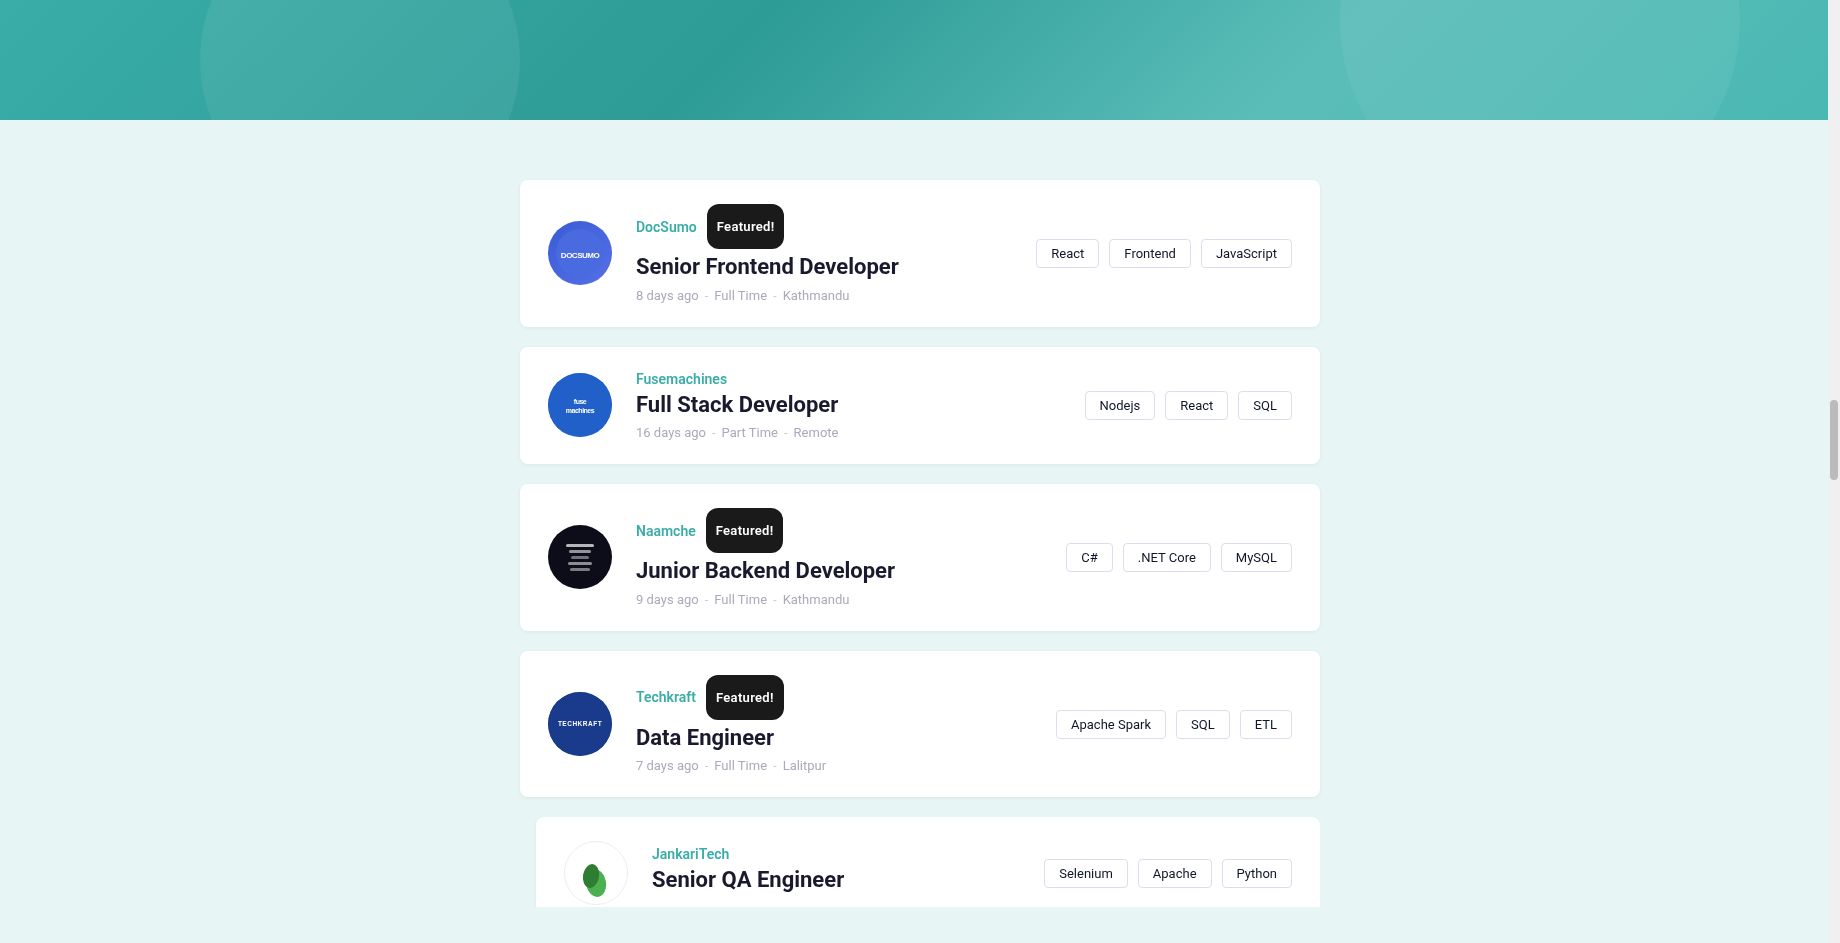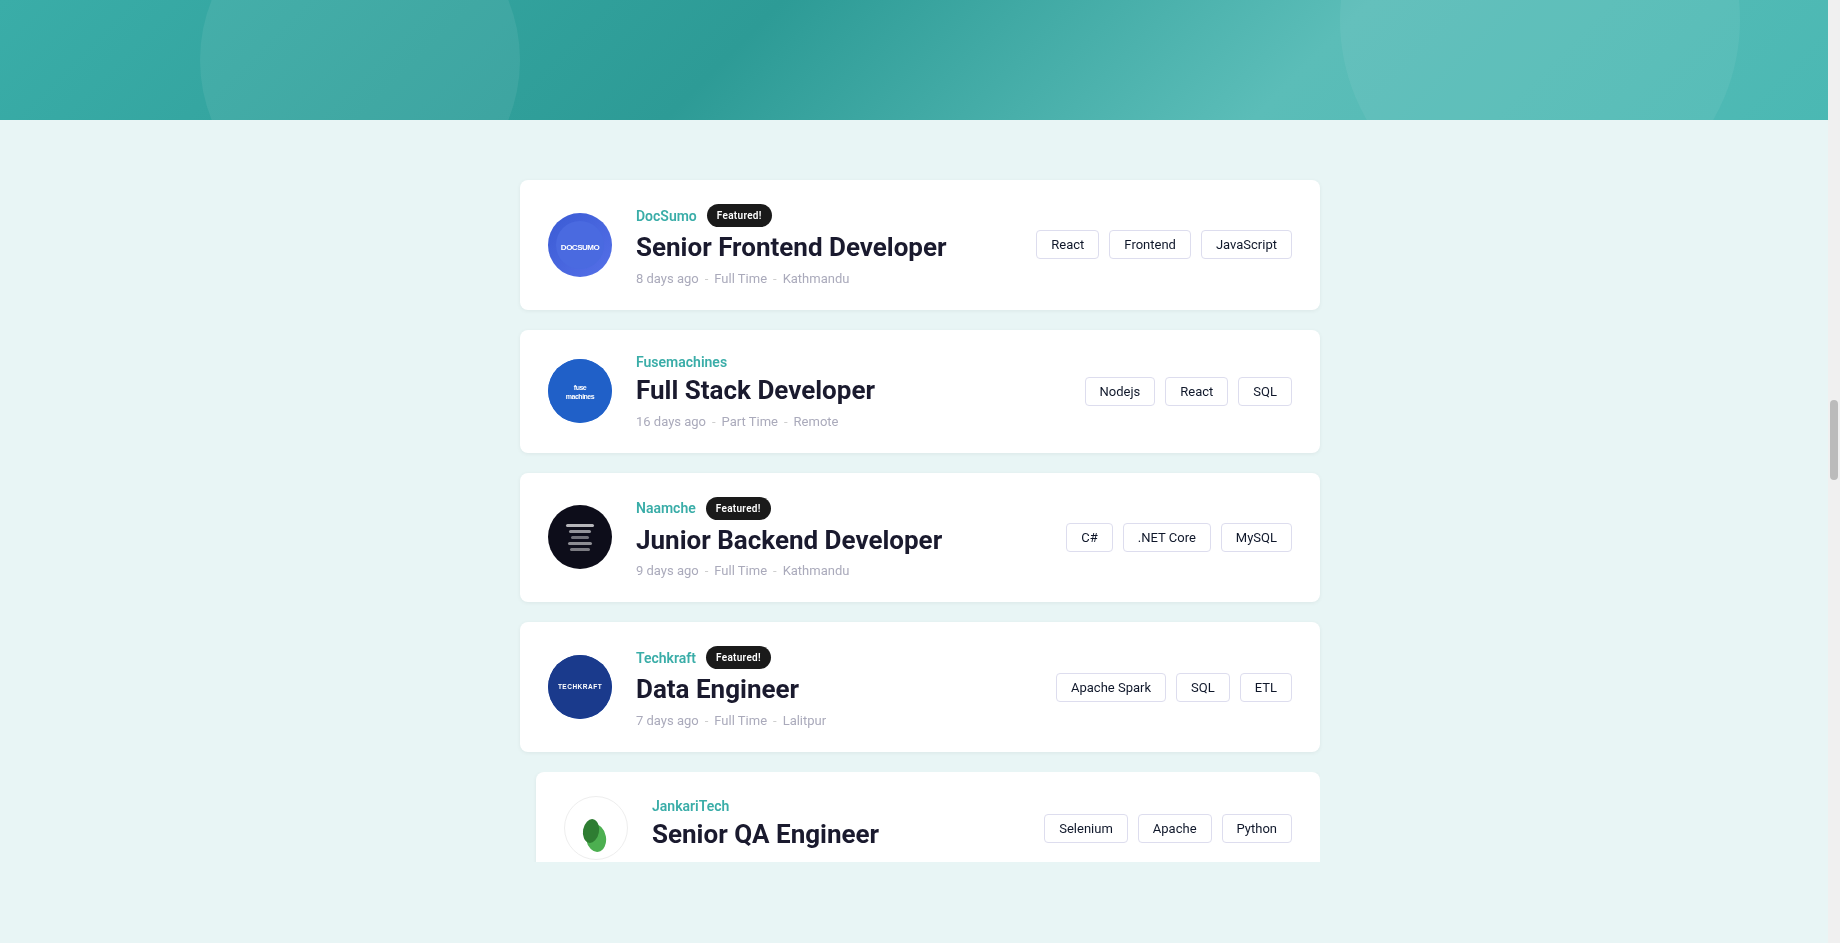--- a/index.html
+++ b/index.html
@@ -124,30 +124,30 @@
 
     .company-name {
       font-size: 14px;
       font-weight: 600;
       color: #3aada8;
     }
 
     .featured-badge {
       background: #1a1a1a;
       color: #fff;
-      font-size: 10px;
+      font-size: 13px;
       font-weight: 600;
-      padding: 6px 10px;
+      padding: 15px 10px;
       border-radius: 12px;
       letter-spacing: 0.3px;
       text-align: center;
     }
 
     .job-title {
-      font-size: 26px;
+      font-size: 22px;
       font-weight: 700;
       color: #1a1a2e;
       margin-bottom: 6px;
       line-height: 1.3;
     }
 
     .job-meta {
       font-size: 13px;
       color: #aab;
       display: flex;

